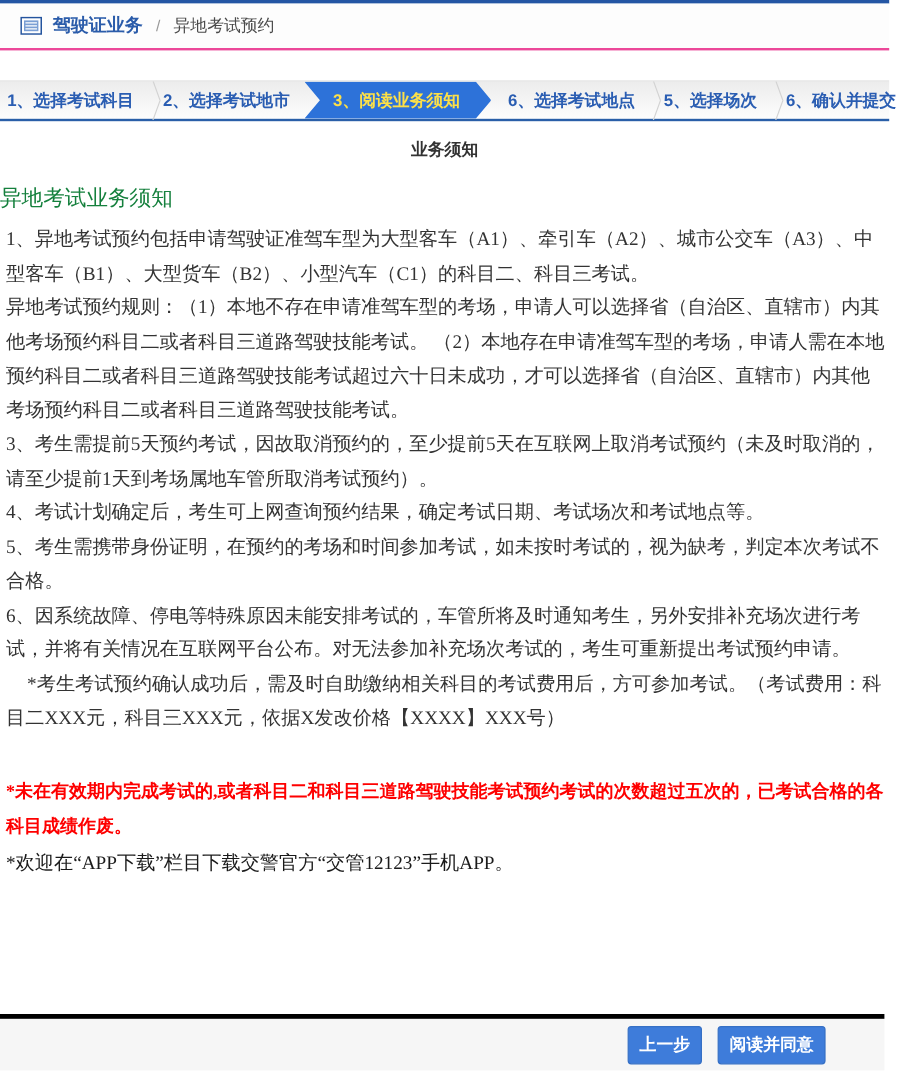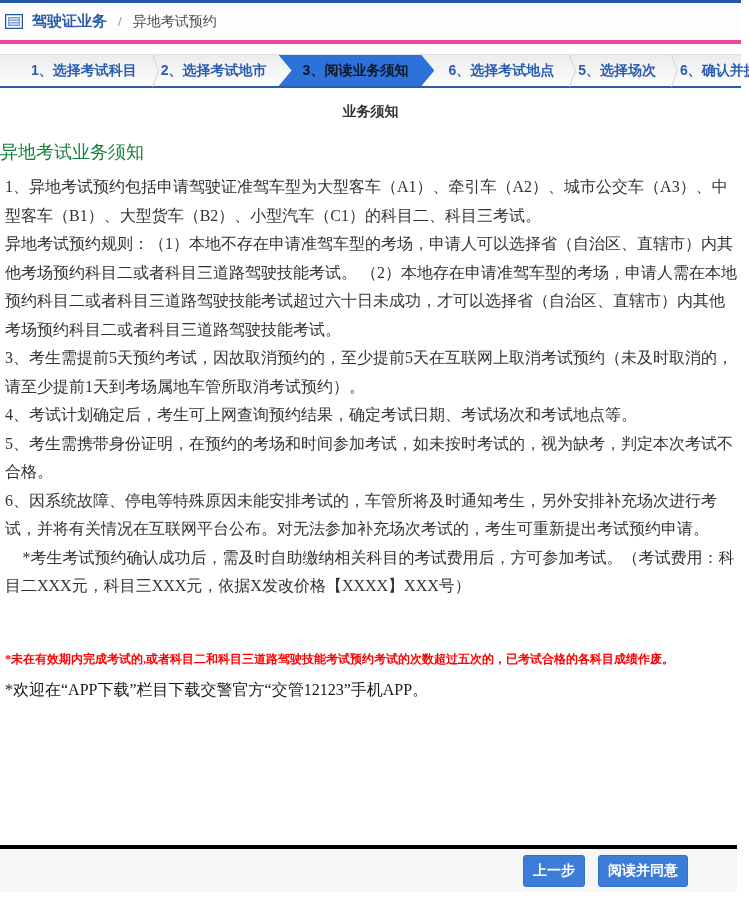--- a/index.html
+++ b/index.html
@@ -7,41 +7,41 @@
     width:749px;height:903px;position:relative;overflow:hidden;
     background:#ffffff;font-family:"Liberation Sans", sans-serif;
   }
   .page{position:relative;width:741px;height:100%;}
 
   
   .topline{height:3px;background:#2456a4;width:741px;}
 
   
   .breadcrumb{
-    height:37px;display:flex;align-items:center;padding-left:5px;
-    background:#fdfdfd;border-bottom:4px solid #ec4899;
+    height:37px;display:flex;align-items:center;padding-left:17px;
+    background:#fdfdfd;border-bottom:2px solid #ec4899;
   }
   .bc-icon{display:inline-flex;margin-right:9px;}
   .bc-link{color:#2b5caa;font-size:15px;font-weight:bold;text-decoration:none;cursor:pointer;}
   .bc-sep{color:#999;margin:0 11px;font-size:13px;}
   .bc-current{color:#4a4a4a;font-size:14px;}
 
   
   .steps{
-    margin-top:10px;height:31px;display:flex;align-items:stretch;
+    margin-top:25px;height:31px;display:flex;align-items:stretch;
     background:linear-gradient(#ececec,#fdfdfd);
-    border-top:1px solid #e0e0e0;border-bottom:2px solid #2a5fa8;padding-left:25px;
+    border-top:1px solid #e0e0e0;border-bottom:2px solid #2a5fa8;
   }
   .step{
     display:flex;align-items:center;white-space:nowrap;
     padding:0 11px 0 13px;color:#2a5db2;font-size:14px;font-weight:bold;cursor:pointer;
   }
   .step:first-child{padding-left:6px;}
   .step.active{
-    background:#2d72d9;color:#0f172a;cursor:default;
+    background:#2d72d9;color:#fde047;cursor:default;
     clip-path:polygon(0 0, calc(100% - 13px) 0, 100% 50%, calc(100% - 13px) 100%, 0 100%, 13px 50%);
     padding:0 26px 0 24px;margin:0 1px;
   }
   .sep{position:relative;width:15px;}
   .sep::before,.sep::after{
     content:'';position:absolute;left:7px;width:1px;height:50%;background:#d2d2d2;
   }
   .sep::before{top:0;transform:skewX(20deg);}
   .sep::after{bottom:0;transform:skewX(-20deg);}
 
@@ -55,23 +55,23 @@
     font-family:"Liberation Serif", serif;
   }
   .notice-body{
     margin-top:9px;padding:0 2px 0 5px;
     font-family:"Liberation Serif", serif;
     font-size:16px;line-height:28.5px;color:#333;
   }
   .notice-body p{margin:0;}
   .notice-body p.indent{text-indent:1.1em;}
   .warning{
-    margin:44px 0 0 0;padding:0 2px 0 5px;
+    margin:32px 0 0 0;padding:0 2px 0 5px;
     font-family:"Liberation Serif", serif;
-    font-size:12px;line-height:29px;font-weight:bold;color:#fe0000;
+    font-size:15px;line-height:29px;font-weight:bold;color:#fe0000;
   }
   .app-note{
     margin:1px 0 0 0;padding:0 2px 0 5px;
     font-family:"Liberation Serif", serif;
     font-size:16px;line-height:29px;color:#1a1a1a;
   }
 
   
   .footer{
     position:absolute;left:0;right:4px;bottom:11px;height:47px;

